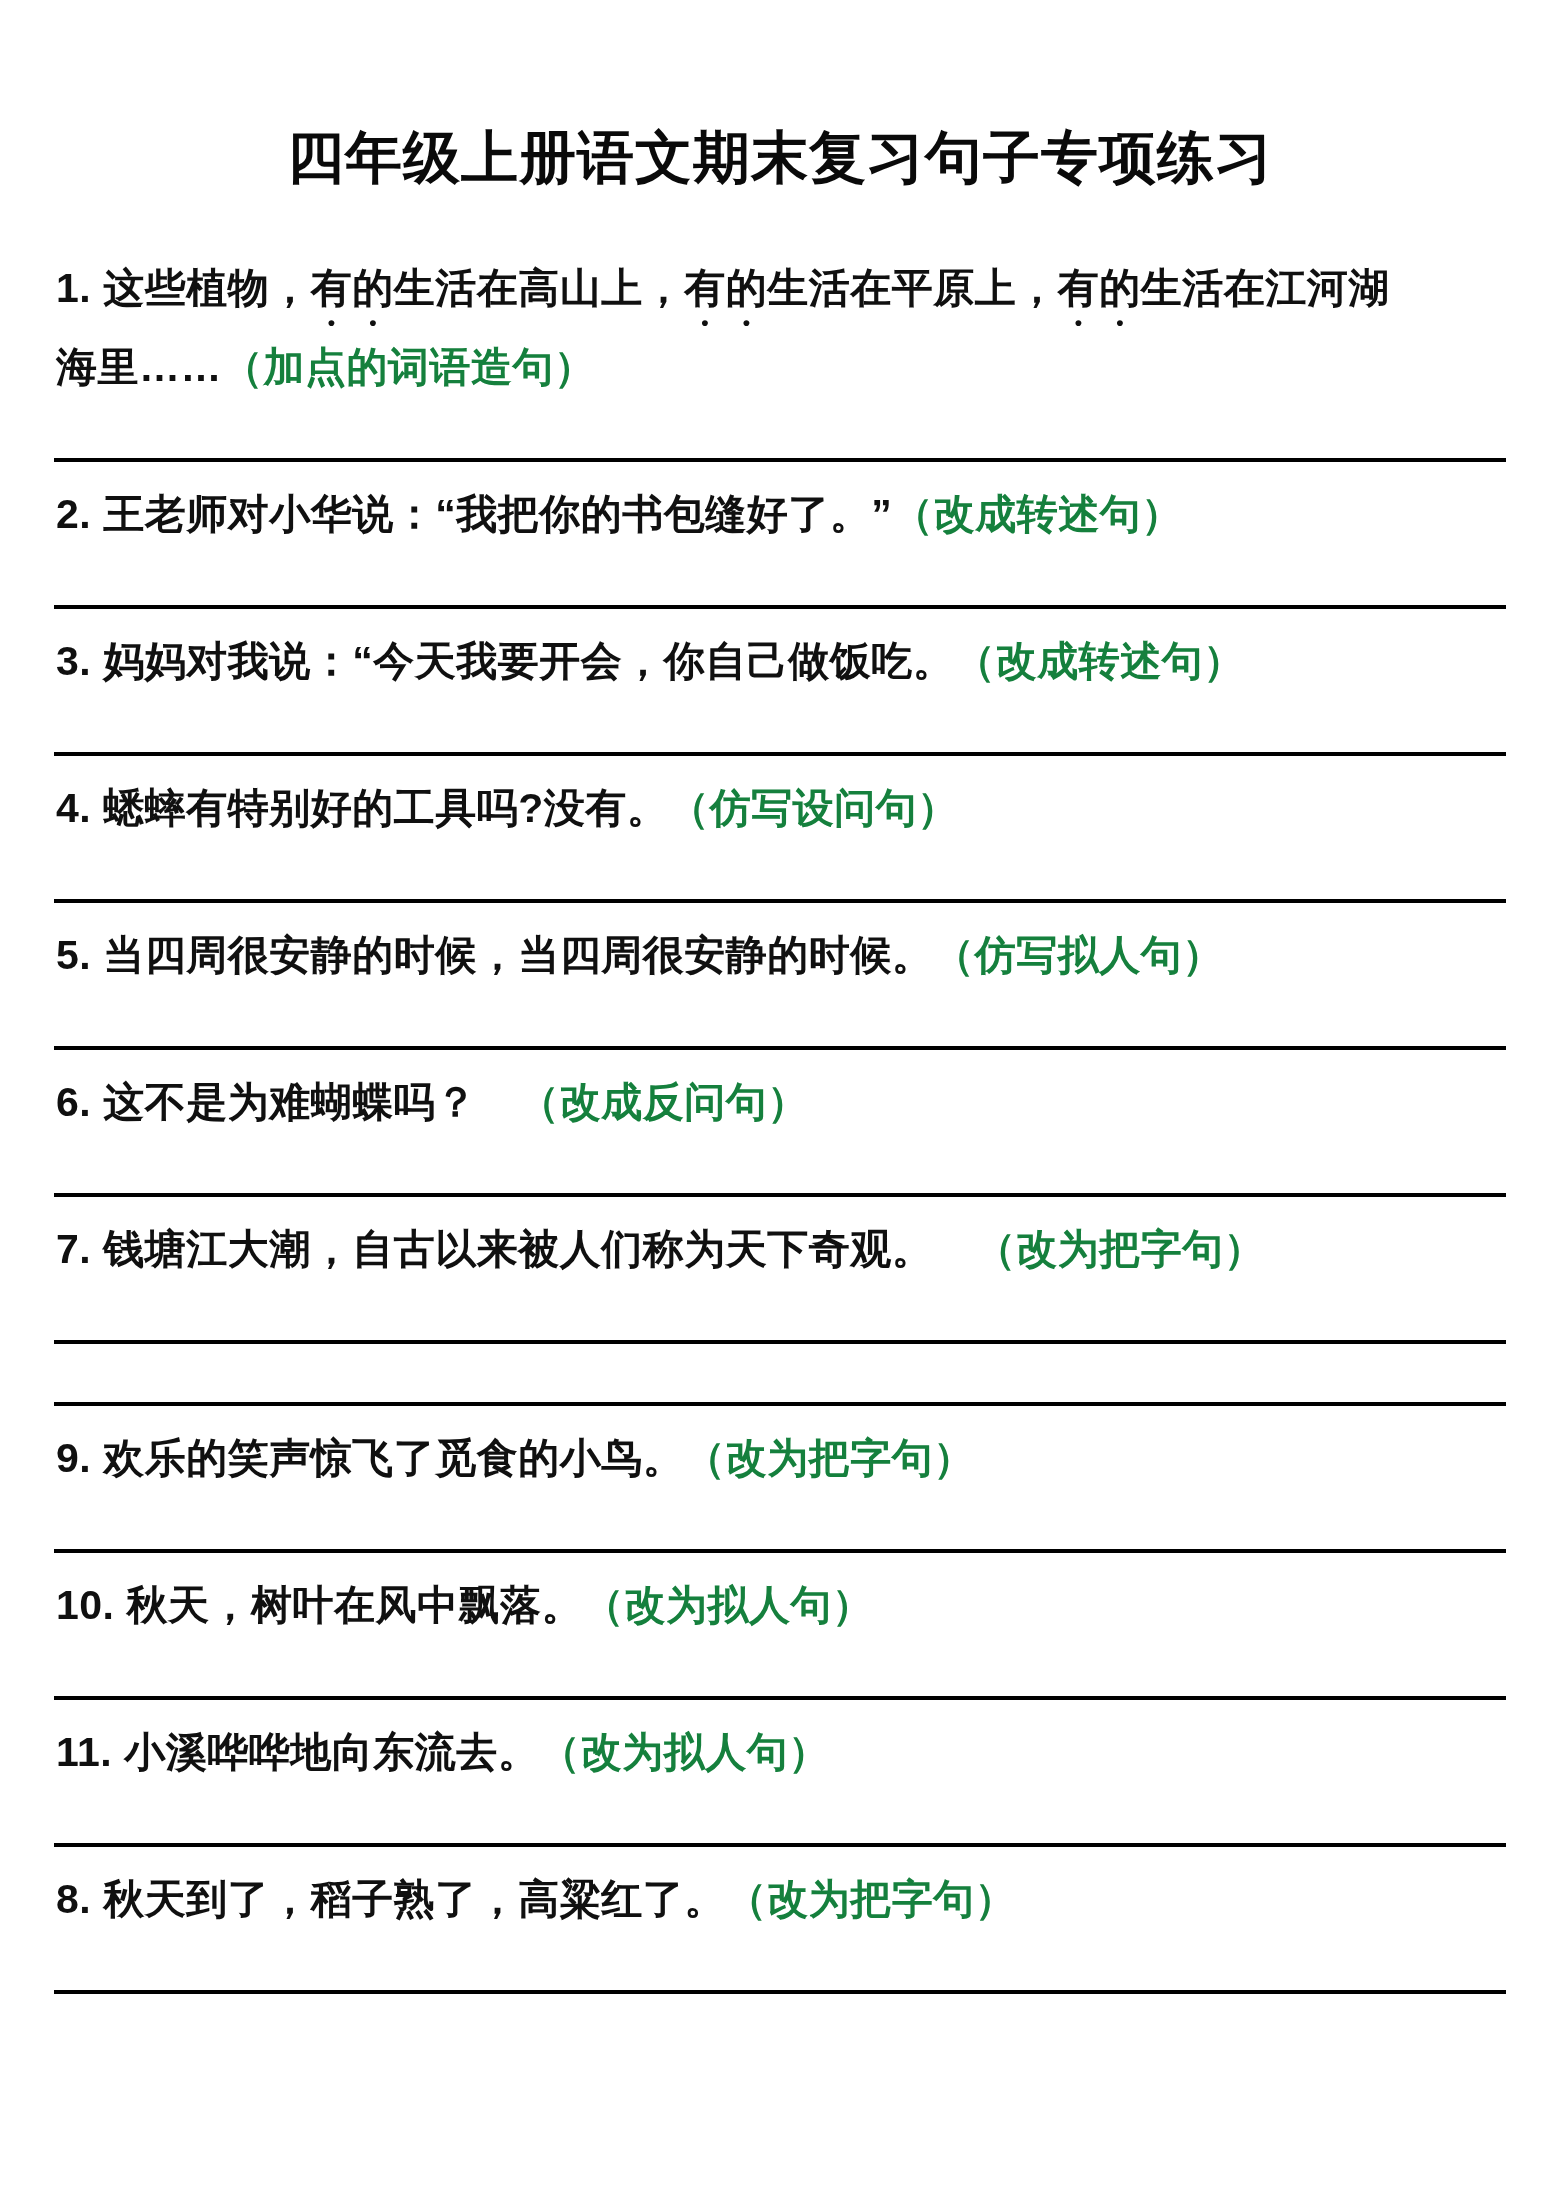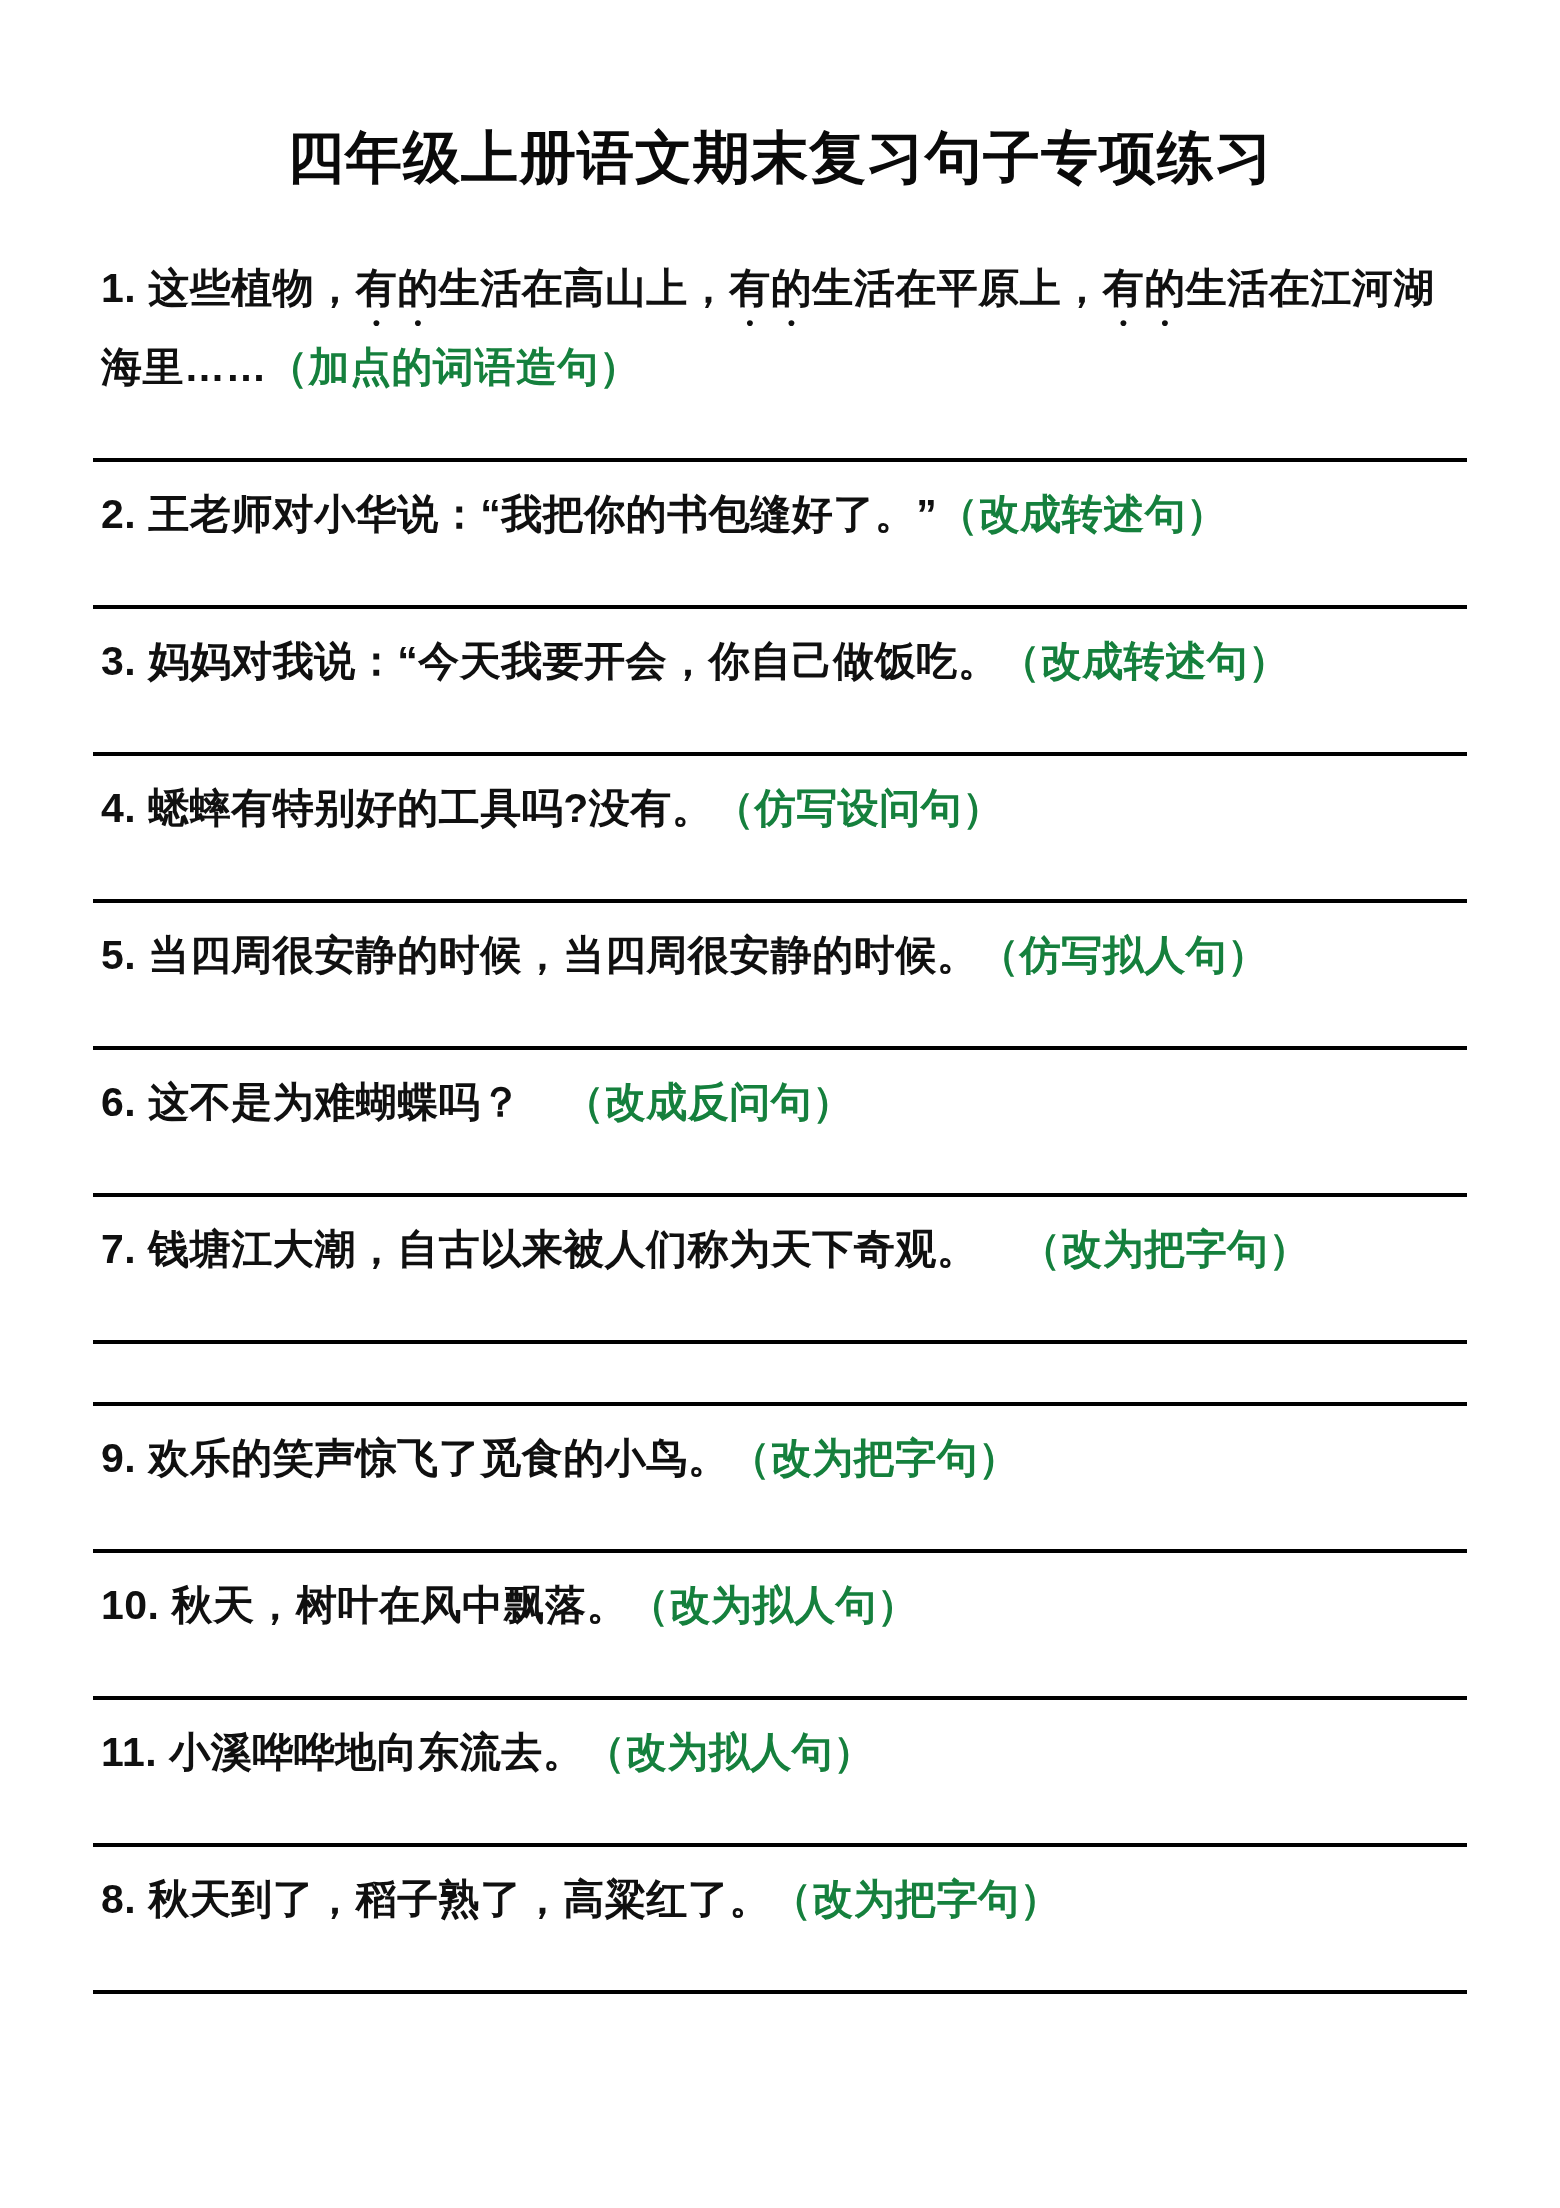--- a/index.html
+++ b/index.html
@@ -7,36 +7,36 @@
     width: 1560px;
     height: 2208px;
     background: #ffffff;
     color: #101010;
     font-family: "Liberation Sans", "DejaVu Sans", sans-serif;
   }
   .page {
     box-sizing: border-box;
     width: 1560px;
     height: 2208px;
-    padding: 0 93px;
+    padding: 0 54px;
     overflow: hidden;
     background: #ffffff;
   }
   .title {
     margin: 118px 0 0 0;
     font-size: 57px;
     line-height: 78px;
     font-weight: 800;
     text-align: center;
     letter-spacing: 1px;
     color: #0a0a0a;
   }
   .exercise-list { margin-top: 59px; }
   .question {
-    margin: 8px;
+    margin: 2px;
     font-size: 41px;
     line-height: 66px;
     font-weight: 600;
     color: #101010;
     letter-spacing: 0.5px;
   }
   .q-num { margin-right: 12px; }
   .seg-blue {
     color: #15803d;
     font-weight: 700;

